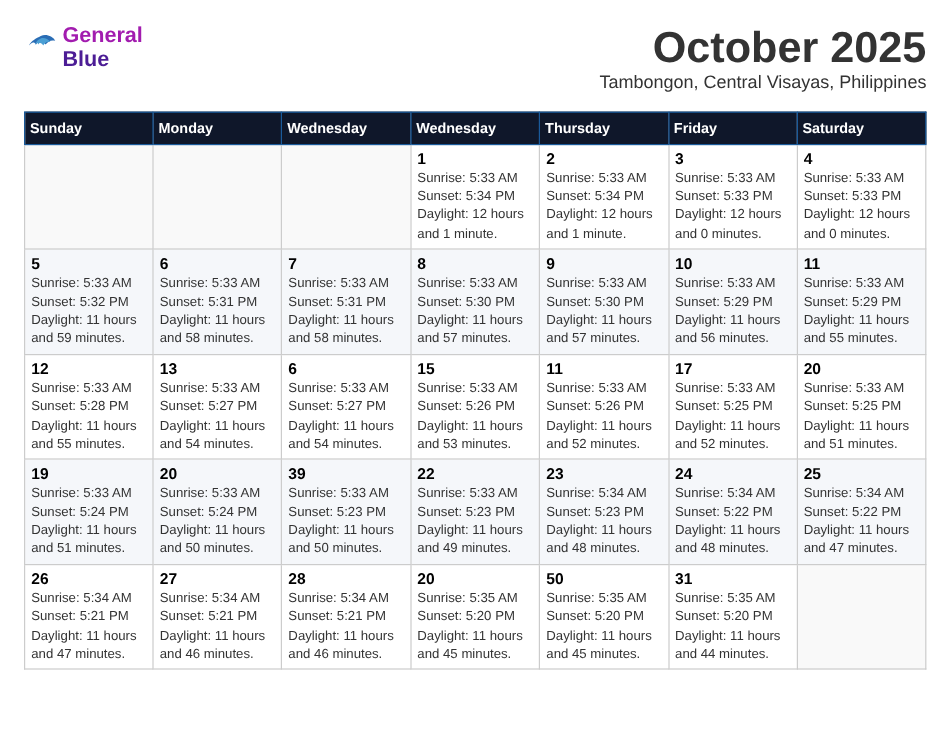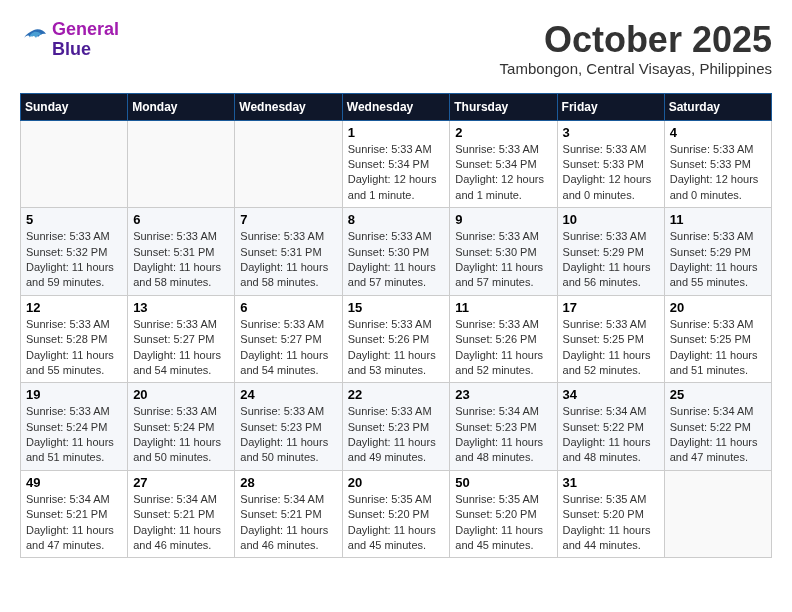--- a/index.html
+++ b/index.html
@@ -264,58 +264,58 @@
 and 51 minutes.</div>
         </td>
         <td>
           <div class="day-number">20</div>
           <div class="day-info" style="white-space: pre-line;">Sunrise: 5:33 AM
 Sunset: 5:24 PM
 Daylight: 11 hours
 and 50 minutes.</div>
         </td>
         <td>
+          <div class="day-number">39</div>
+          <div class="day-info" style="white-space: pre-line;">Sunrise: 5:33 AM
+Sunset: 5:23 PM
+Daylight: 11 hours
+and 50 minutes.</div>
+        </td>
+        <td>
+          <div class="day-number">22</div>
+          <div class="day-info" style="white-space: pre-line;">Sunrise: 5:33 AM
+Sunset: 5:23 PM
+Daylight: 11 hours
+and 49 minutes.</div>
+        </td>
+        <td>
+          <div class="day-number">23</div>
+          <div class="day-info" style="white-space: pre-line;">Sunrise: 5:34 AM
+Sunset: 5:23 PM
+Daylight: 11 hours
+and 48 minutes.</div>
+        </td>
+        <td>
           <div class="day-number">24</div>
-          <div class="day-info" style="white-space: pre-line;">Sunrise: 5:33 AM
-Sunset: 5:23 PM
-Daylight: 11 hours
-and 50 minutes.</div>
-        </td>
-        <td>
-          <div class="day-number">22</div>
-          <div class="day-info" style="white-space: pre-line;">Sunrise: 5:33 AM
-Sunset: 5:23 PM
-Daylight: 11 hours
-and 49 minutes.</div>
-        </td>
-        <td>
-          <div class="day-number">23</div>
-          <div class="day-info" style="white-space: pre-line;">Sunrise: 5:34 AM
-Sunset: 5:23 PM
+          <div class="day-info" style="white-space: pre-line;">Sunrise: 5:34 AM
+Sunset: 5:22 PM
 Daylight: 11 hours
 and 48 minutes.</div>
         </td>
         <td>
-          <div class="day-number">34</div>
+          <div class="day-number">25</div>
           <div class="day-info" style="white-space: pre-line;">Sunrise: 5:34 AM
 Sunset: 5:22 PM
 Daylight: 11 hours
-and 48 minutes.</div>
-        </td>
-        <td>
-          <div class="day-number">25</div>
-          <div class="day-info" style="white-space: pre-line;">Sunrise: 5:34 AM
-Sunset: 5:22 PM
-Daylight: 11 hours
 and 47 minutes.</div>
         </td>
       </tr>
       <tr>
         <td>
-          <div class="day-number">49</div>
+          <div class="day-number">26</div>
           <div class="day-info" style="white-space: pre-line;">Sunrise: 5:34 AM
 Sunset: 5:21 PM
 Daylight: 11 hours
 and 47 minutes.</div>
         </td>
         <td>
           <div class="day-number">27</div>
           <div class="day-info" style="white-space: pre-line;">Sunrise: 5:34 AM
 Sunset: 5:21 PM
 Daylight: 11 hours

